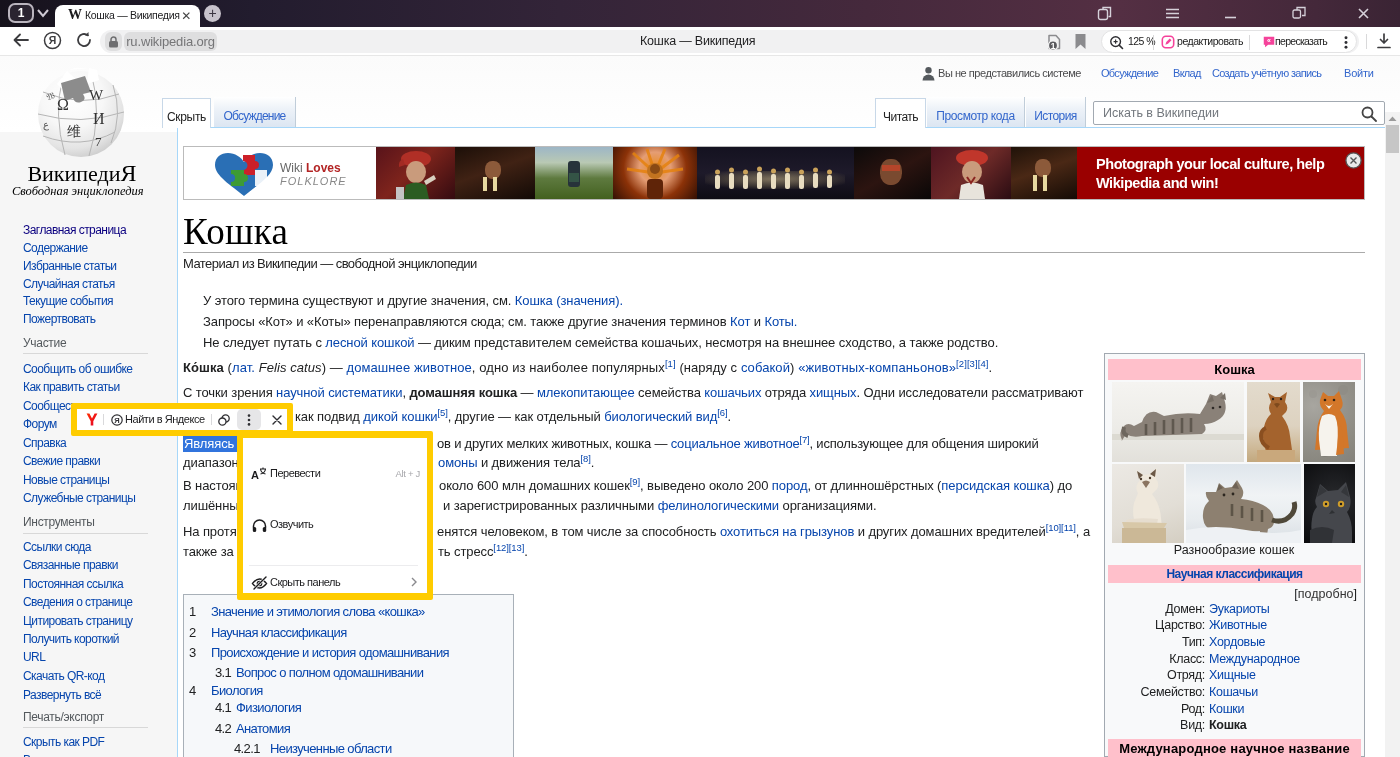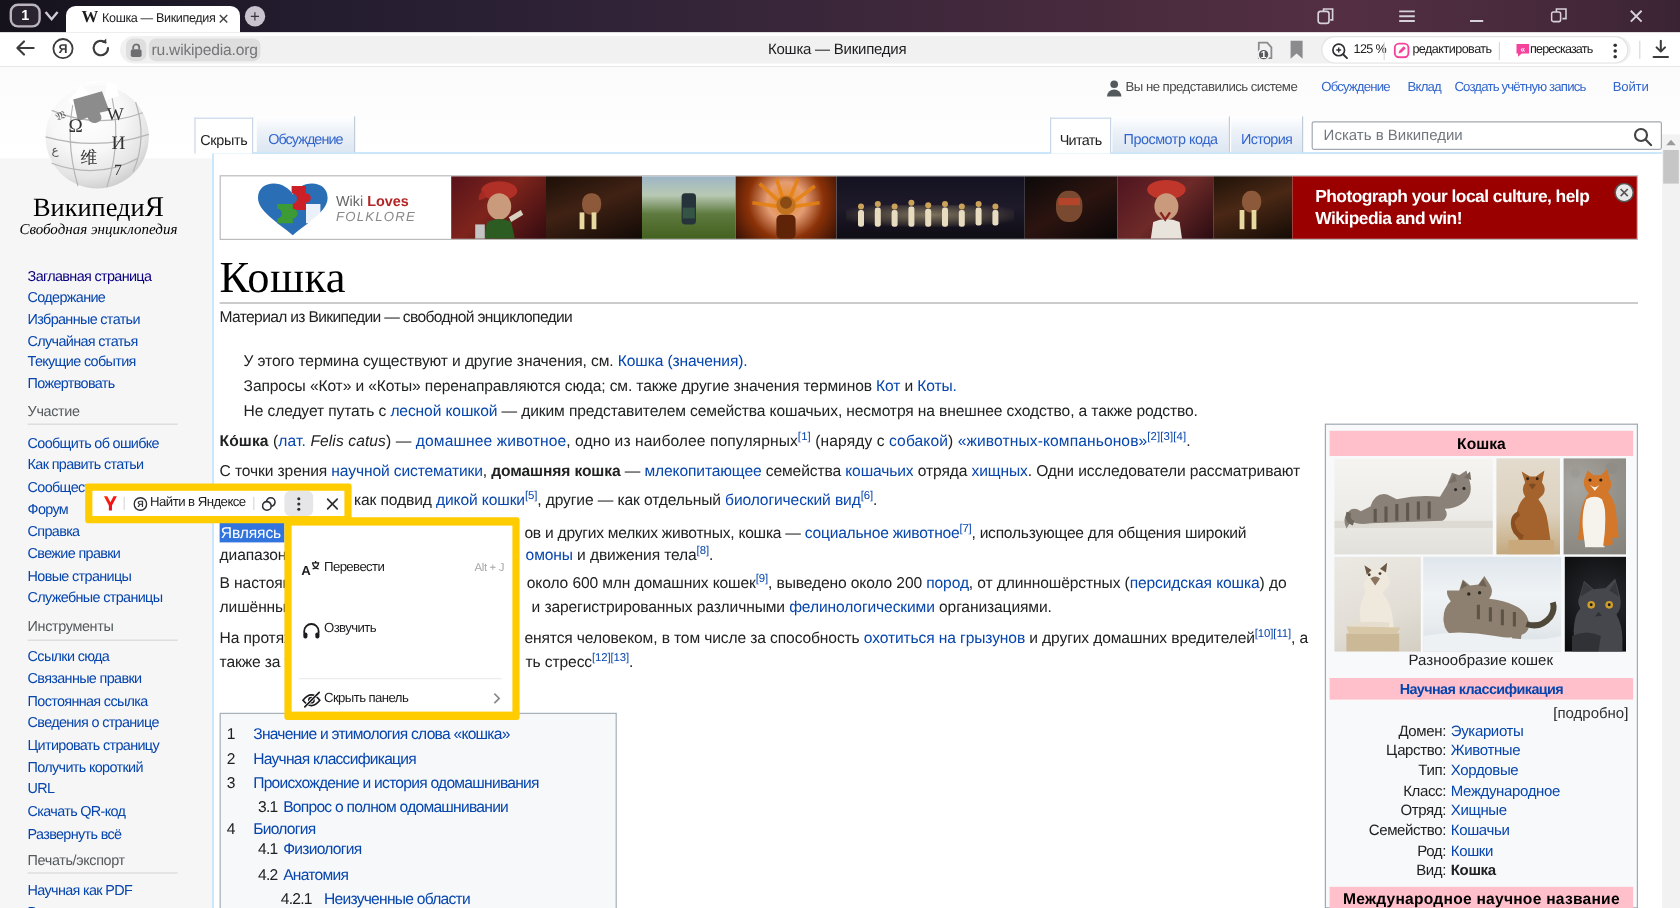--- a/index.html
+++ b/index.html
@@ -187,21 +187,21 @@
       <path d="M28 15 L52 8 L58 24 L50 26 q4 6 -2 8 q-6 2 -8 -4 l-8 3 Z" fill="#8c8c8c"></path>
       <text x="24" y="42" font-family="Liberation Serif" font-size="16" fill="#333">Ω</text>
       <text x="56" y="32" font-family="Liberation Serif" font-size="15" fill="#333">W</text>
       <text x="60" y="56" font-family="Liberation Serif" font-size="16" fill="#333">И</text>
       <text x="34" y="68" font-family="Liberation Serif" font-size="14" fill="#333">维</text>
       <text x="62" y="78" font-family="Liberation Serif" font-size="13" fill="#333">7</text>
       <text x="10" y="60" font-family="Liberation Serif" font-size="10" fill="#555">ع</text>
       <text x="14" y="32" font-family="Liberation Serif" font-size="9" fill="#555" transform="rotate(-20 16 30)">𝔚</text>
     </svg>
     <div class="a" style="left:0;top:104px;width:164px;text-align:center;font-family:'Liberation Serif',serif;font-size:22px;color:#000">Википеди<span style="font-size:24px">Я</span></div>
-    <div class="a" style="left:0;top:128px;width:164px;text-align:center;font-family:'Liberation Serif',serif;font-style:italic;font-size:12.5px;color:#000">Свободная энциклопедия</div>
+    <div class="a" style="left:12px;top:128px;width:164px;font-family:'Liberation Serif',serif;font-style:italic;font-size:12.5px;color:#000">Свободная энциклопедия</div>
     <div class="a slink" style="left:23px;top:167px;color:#0b0080">Заглавная страница</div>
     <div class="a slink" style="left:23px;top:185px">Содержание</div>
     <div class="a slink" style="left:23px;top:203px">Избранные статьи</div>
     <div class="a slink" style="left:23px;top:221px">Случайная статья</div>
     <div class="a slink" style="left:23px;top:238px">Текущие события</div>
     <div class="a slink" style="left:23px;top:256px">Пожертвовать</div>
     <div class="a shead" style="left:23px;top:280px">Участие</div>
     <div class="a" style="left:23px;top:297px;width:125px;height:1px;background:#d8d8d8"></div>
     <div class="a slink" style="left:23px;top:306px">Сообщить об ошибке</div>
     <div class="a slink" style="left:23px;top:324px">Как править статьи</div>
@@ -217,21 +217,21 @@
     <div class="a slink" style="left:23px;top:502px">Связанные правки</div>
     <div class="a slink" style="left:23px;top:521px">Постоянная ссылка</div>
     <div class="a slink" style="left:23px;top:539px">Сведения о странице</div>
     <div class="a slink" style="left:23px;top:558px">Цитировать страницу</div>
     <div class="a slink" style="left:23px;top:576px">Получить короткий</div>
     <div class="a slink" style="left:23px;top:594px">URL</div>
     <div class="a slink" style="left:23px;top:613px">Скачать QR-код</div>
     <div class="a slink" style="left:23px;top:632px">Развернуть всё</div>
     <div class="a shead" style="left:23px;top:654px">Печать/экспорт</div>
     <div class="a" style="left:23px;top:671px;width:125px;height:1px;background:#d8d8d8"></div>
-    <div class="a slink" style="left:23px;top:679px">Научная как PDF</div>
+    <div class="a slink" style="left:23px;top:679px">Скрыть как PDF</div>
     <div class="a slink" style="left:23px;top:697px">Версия для печати</div>
   </div>
 
   <svg class="a" style="left:921px;top:10px" width="15" height="15" viewBox="0 0 15 15">
       <circle cx="7.5" cy="4.2" r="3.2" fill="#54595d"></circle>
       <path d="M1.5 14.5 a6 6 0 0 1 12 0 z" fill="#54595d"></path>
     </svg>
   <div class="a nw" style="left:938px;top:11px;font-size:11px;letter-spacing:-0.45px;color:#4a4a4c">Вы не представились системе</div>
   <div class="a nw" style="left:1101px;top:11px;font-size:11px;letter-spacing:-0.7px;color:#36c">Обсуждение</div>
   <div class="a nw" style="left:1173px;top:11px;font-size:11px;letter-spacing:-0.7px;color:#36c">Вклад</div>

